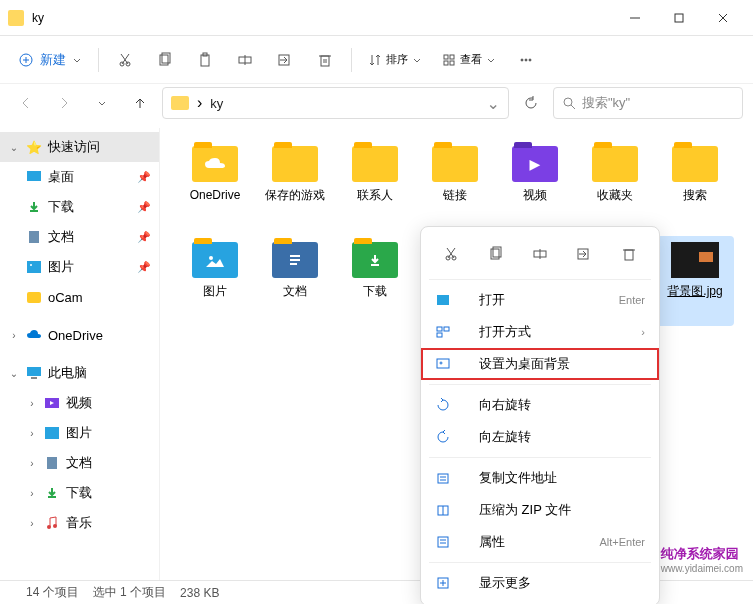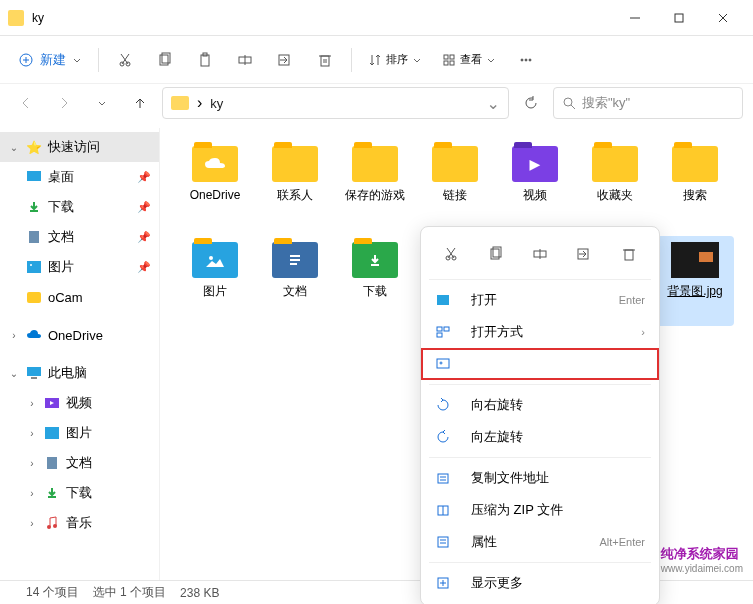--- a/index.html
+++ b/index.html
@@ -43,21 +43,21 @@
 .onedrive-folder .folder-glyph svg { width: 20px; height: 12px; fill: #fff; }
 .video-folder { background: #7b3fe4; }
 .video-folder::before { background: #5a2bb8; }
 .jpg-thumb { width: 50px; height: 36px; background: #1a1a1a; position: relative; }
 .jpg-thumb::after { content: ""; position: absolute; right: 6px; top: 10px; width: 14px; height: 10px; background: #d87a3a; }
 .statusbar { height: 24px; border-top: 1px solid #e5e5e5; display: flex; align-items: center; padding: 0 26px; font-size: 12px; color: #555; gap: 14px; }
 .ctxmenu { position: absolute; left: 420px; top: 226px; width: 240px; background: #fff; border: 1px solid #ddd; border-radius: 8px; box-shadow: 0 4px 20px rgba(0,0,0,.15); padding: 6px 0; z-index: 100; }
 .ctxmenu .icon-row { display: flex; justify-content: space-around; padding: 6px 8px; }
 .ctxmenu .icon-row .ic { width: 30px; height: 30px; display: flex; align-items: center; justify-content: center; border-radius: 4px; cursor: pointer; }
 .ctxmenu .icon-row svg { width: 16px; height: 16px; stroke: #555; fill: none; }
-.ctxmenu .item { display: flex; align-items: center; height: 32px; padding: 0 14px; gap: 20px; font-size: 13px; cursor: pointer; }
+.ctxmenu .item { display: flex; align-items: center; height: 32px; padding: 0 14px; gap: 28px; font-size: 13px; cursor: pointer; }
 .ctxmenu .item .mi { width: 16px; height: 16px; display: flex; align-items: center; justify-content: center; }
 .ctxmenu .item .mi svg { width: 14px; height: 14px; stroke: #1a6fd8; fill: none; }
 .ctxmenu .item .txt { flex: 1; }
 .ctxmenu .item .accel { font-size: 11px; color: #888; }
 .ctxmenu .item.highlight { outline: 2px solid #e03030; outline-offset: -2px; }
 .ctxmenu hr { border: none; border-top: 1px solid #eee; margin: 4px 8px; }
 .watermark { position: absolute; bottom: 30px; right: 10px; display: flex; align-items: center; gap: 6px; }
 .watermark .logo { width: 24px; height: 24px; border-radius: 50%; background: radial-gradient(#fff,#fff); border: 2px solid #1a8fe0; display:flex; align-items:center; justify-content:center; }
 .watermark .logo svg { width: 14px; height: 14px; }
 .watermark .t1 { font-size: 13px; font-weight: 700; color: #a21caf; }
@@ -341,27 +341,27 @@
               </svg>
             </div>
           </div>
         </div>
         <div class="label">OneDrive</div>
       </div>
       <div class="file-item">
         <div class="thumb">
           <div class="folder-visual"></div>
         </div>
+        <div class="label">保存的游戏</div>
+      </div>
+      <div class="file-item">
+        <div class="thumb">
+          <div class="folder-visual"></div>
+        </div>
         <div class="label">联系人</div>
-      </div>
-      <div class="file-item">
-        <div class="thumb">
-          <div class="folder-visual"></div>
-        </div>
-        <div class="label">保存的游戏</div>
       </div>
       <div class="file-item">
         <div class="thumb">
           <div class="folder-visual"></div>
         </div>
         <div class="label">链接</div>
       </div>
       <div class="file-item">
         <div class="thumb">
           <div class="folder-visual video-folder">
@@ -493,20 +493,21 @@
       <span class="txt">打开方式</span>
       <span class="accel">›</span>
     </div>
   <div class="item highlight">
       <span class="mi">
         <svg viewBox="0 0 14 14">
           <rect x="1" y="2" width="12" height="9"></rect>
           <circle cx="5" cy="6" r="1"></circle>
         </svg>
       </span>
+      <span class="txt">设置为桌面背景</span>
     </div>
   <hr>
   <div class="item">
       <span class="mi">
         <svg viewBox="0 0 14 14">
           <path d="M7 2 A5 5 0 1 1 2 7 M7 2 L5 0 M7 2 L5 4"></path>
         </svg>
       </span>
       <span class="txt">向右旋转</span>
     </div>

